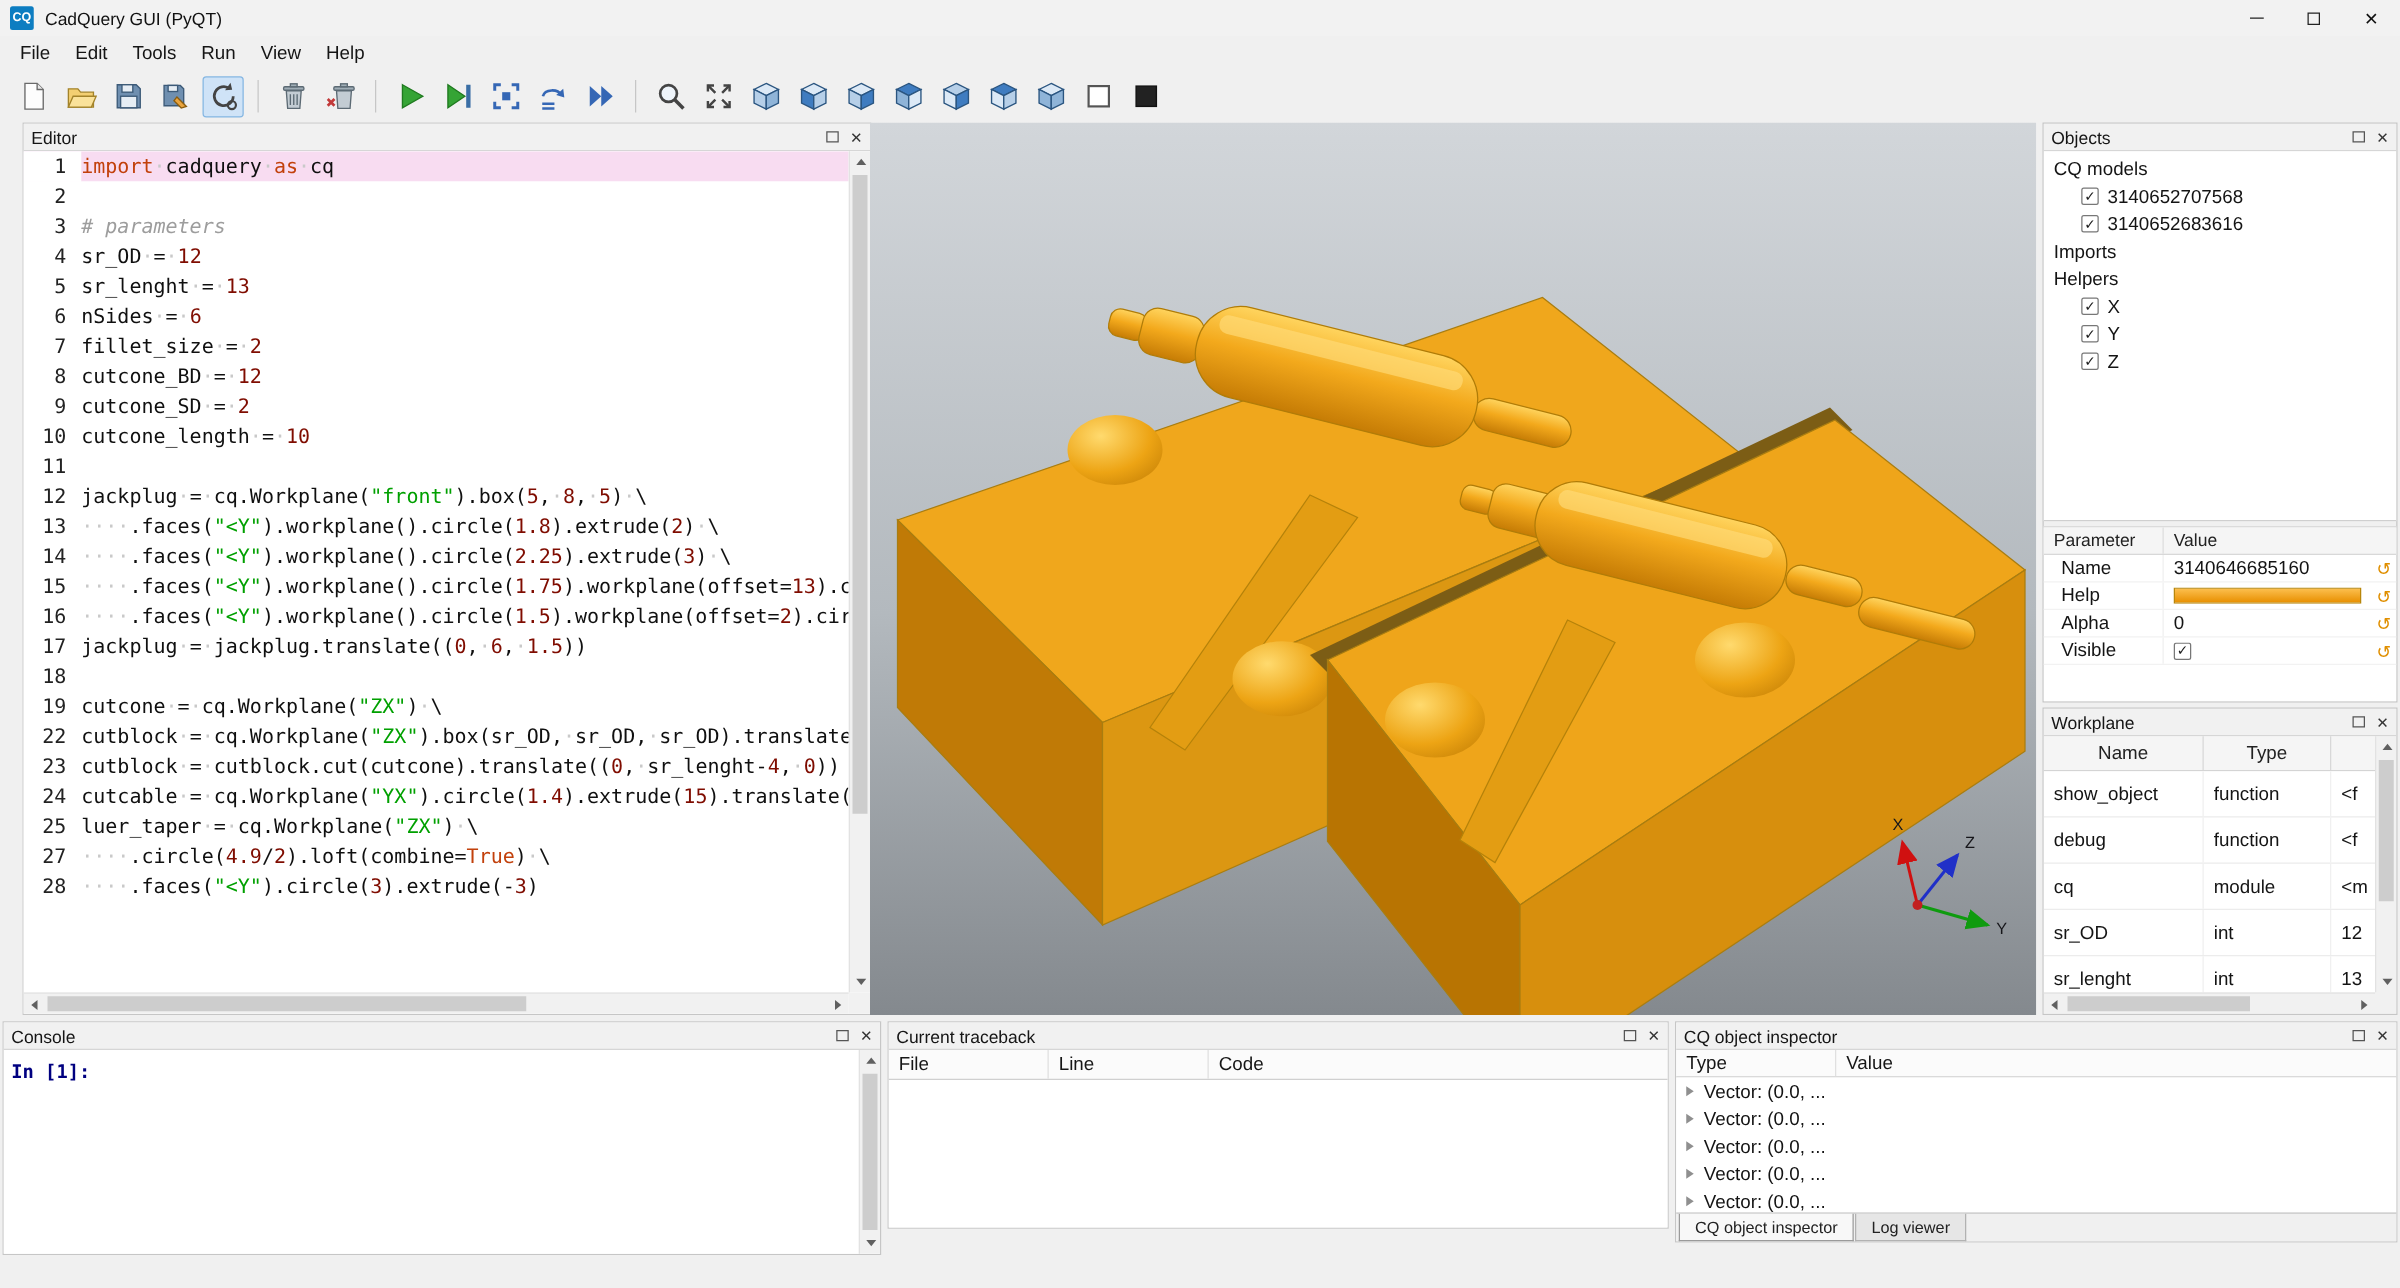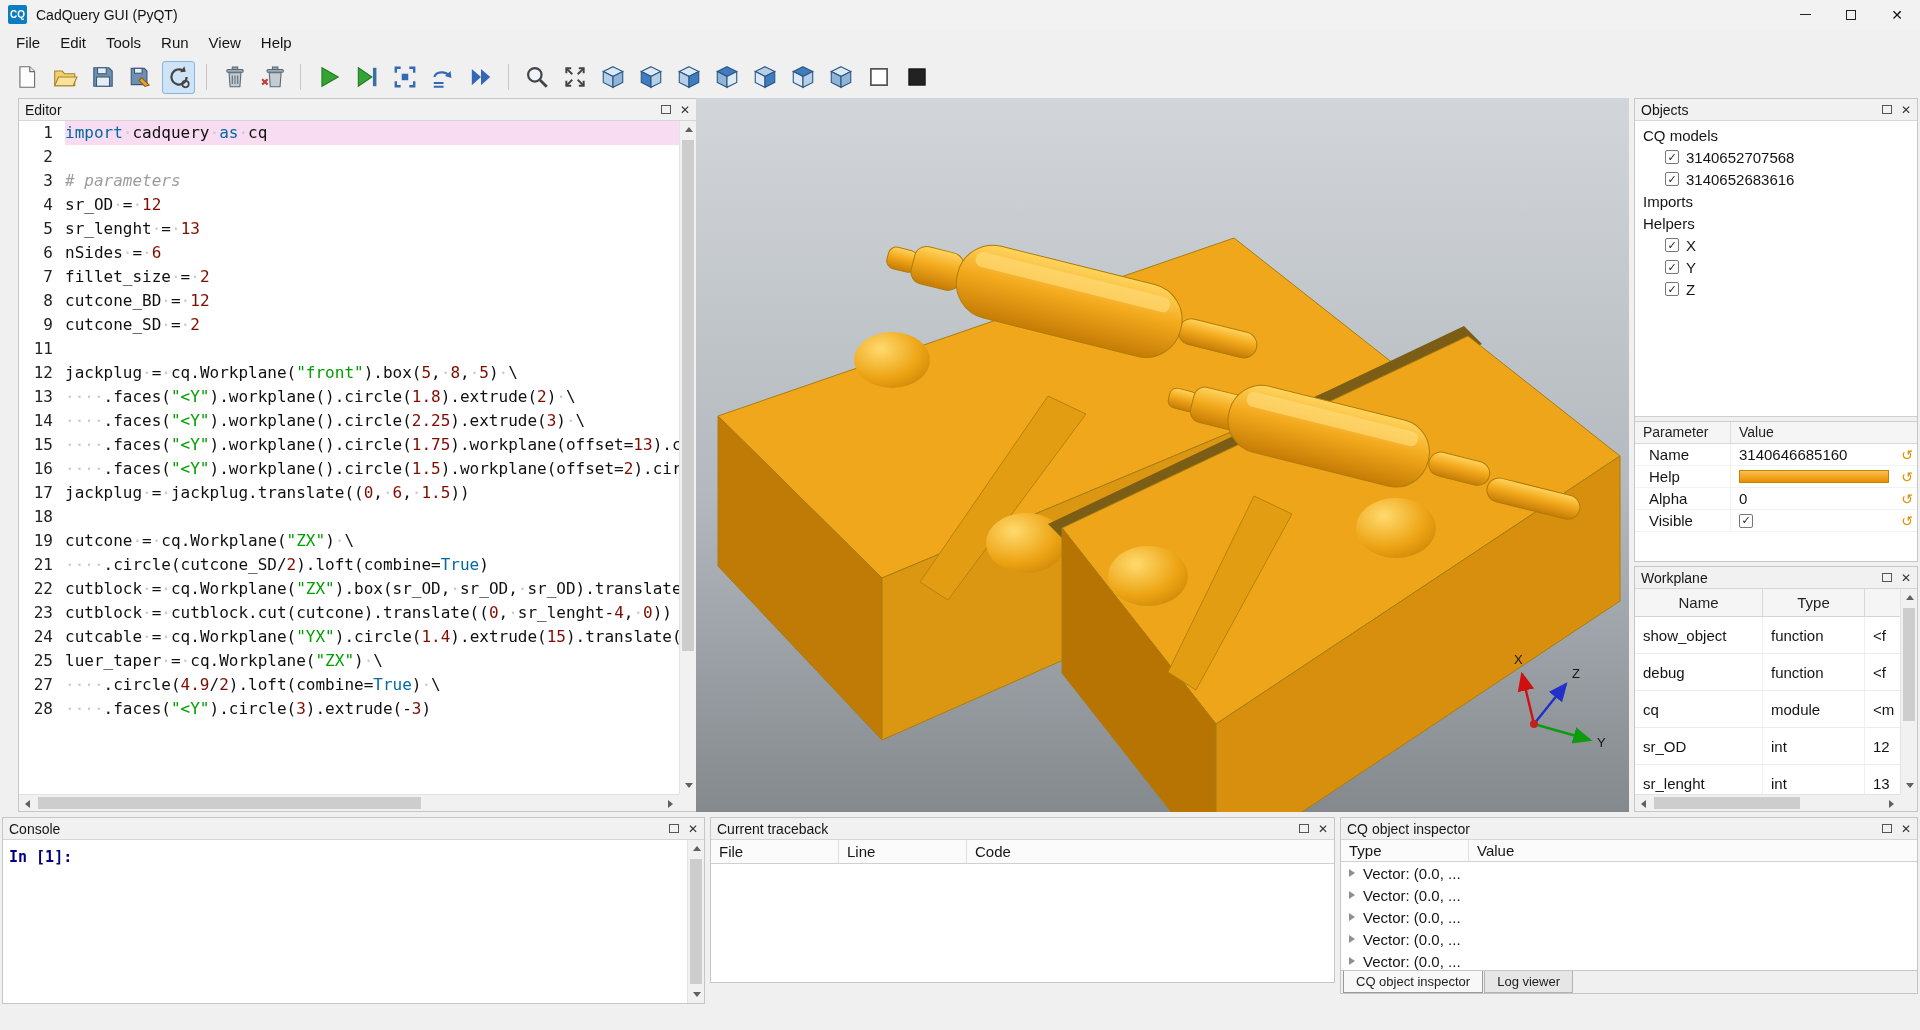--- a/index.html
+++ b/index.html
@@ -37,21 +37,21 @@
   .dk-close { font-size:12px; color:#333; line-height:1; }
   .pbody { position:absolute; left:0; right:0; top:22px; bottom:0; background:#fff; }
 
   
   .editor-panel { left:18px; top:98px; width:679px; height:714px; }
   .code-area { position:absolute; left:0; top:0; right:17px; bottom:17px; overflow:hidden; background:#fff; }
   .code-line { display:flex; height:24px; font-family:"DejaVu Sans Mono", monospace; font-size:16px; line-height:24px; white-space:pre; }
   .code-line.current { background:#f8dcf1; }
   .ln { flex:none; width:46px; padding-right:12px; text-align:right; color:#222; background:#fff; }
   .codetxt { flex:1; white-space:pre; }
-  .t-kw { color:#0369a1; } .t-num { color:#7f0c00; } .t-str { color:#00a000; }
+  .t-kw { color:#c2410c; } .t-num { color:#7f0c00; } .t-str { color:#00a000; }
   .t-cm { color:#9d9d9d; font-style:italic; } .t-ws { color:#c9c9c9; } .t-tx { color:#101010; }
 
   
   .sb { position:absolute; background:#f1f1f1; }
   .sb-v { top:0; bottom:17px; right:0; width:17px; border-left:1px solid #e2e2e2; }
   .sb-h { left:0; right:17px; bottom:0; height:17px; border-top:1px solid #e2e2e2; }
   .sb-btn { position:absolute; width:17px; height:17px; display:flex; align-items:center; justify-content:center; }
   .sb-thumb { position:absolute; background:#cdcdcd; }
   .sb-v .sb-thumb { left:2px; right:2px; }
   .sb-h .sb-thumb { top:2px; bottom:2px; }
@@ -358,30 +358,30 @@
       <div class="code-area">
           <div class="code-line current"><span class="ln">1</span><span class="codetxt"><span class="t-kw">import</span><span class="t-ws">·</span><span class="t-tx">cadquery</span><span class="t-ws">·</span><span class="t-kw">as</span><span class="t-ws">·</span><span class="t-tx">cq</span></span></div>
           <div class="code-line"><span class="ln">2</span><span class="codetxt"></span></div>
           <div class="code-line"><span class="ln">3</span><span class="codetxt"><span class="t-cm"># parameters</span></span></div>
           <div class="code-line"><span class="ln">4</span><span class="codetxt"><span class="t-tx">sr_OD</span><span class="t-ws">·</span><span class="t-tx">=</span><span class="t-ws">·</span><span class="t-num">12</span></span></div>
           <div class="code-line"><span class="ln">5</span><span class="codetxt"><span class="t-tx">sr_lenght</span><span class="t-ws">·</span><span class="t-tx">=</span><span class="t-ws">·</span><span class="t-num">13</span></span></div>
           <div class="code-line"><span class="ln">6</span><span class="codetxt"><span class="t-tx">nSides</span><span class="t-ws">·</span><span class="t-tx">=</span><span class="t-ws">·</span><span class="t-num">6</span></span></div>
           <div class="code-line"><span class="ln">7</span><span class="codetxt"><span class="t-tx">fillet_size</span><span class="t-ws">·</span><span class="t-tx">=</span><span class="t-ws">·</span><span class="t-num">2</span></span></div>
           <div class="code-line"><span class="ln">8</span><span class="codetxt"><span class="t-tx">cutcone_BD</span><span class="t-ws">·</span><span class="t-tx">=</span><span class="t-ws">·</span><span class="t-num">12</span></span></div>
           <div class="code-line"><span class="ln">9</span><span class="codetxt"><span class="t-tx">cutcone_SD</span><span class="t-ws">·</span><span class="t-tx">=</span><span class="t-ws">·</span><span class="t-num">2</span></span></div>
+          <div class="code-line"><span class="ln">10</span><span class="codetxt"><span class="t-tx">cutcone_length</span><span class="t-ws">·</span><span class="t-tx">=</span><span class="t-ws">·</span><span class="t-num">10</span></span></div>
           <div class="code-line"><span class="ln">11</span><span class="codetxt"></span></div>
           <div class="code-line"><span class="ln">12</span><span class="codetxt"><span class="t-tx">jackplug</span><span class="t-ws">·</span><span class="t-tx">=</span><span class="t-ws">·</span><span class="t-tx">cq.Workplane(</span><span class="t-str">"front"</span><span class="t-tx">).box(</span><span class="t-num">5</span><span class="t-tx">,</span><span class="t-ws">·</span><span class="t-num">8</span><span class="t-tx">,</span><span class="t-ws">·</span><span class="t-num">5</span><span class="t-tx">)</span><span class="t-ws">·</span><span class="t-tx">\</span></span></div>
           <div class="code-line"><span class="ln">13</span><span class="codetxt"><span class="t-ws">····</span><span class="t-tx">.faces(</span><span class="t-str">"&lt;Y"</span><span class="t-tx">).workplane().circle(</span><span class="t-num">1.8</span><span class="t-tx">).extrude(</span><span class="t-num">2</span><span class="t-tx">)</span><span class="t-ws">·</span><span class="t-tx">\</span></span></div>
           <div class="code-line"><span class="ln">14</span><span class="codetxt"><span class="t-ws">····</span><span class="t-tx">.faces(</span><span class="t-str">"&lt;Y"</span><span class="t-tx">).workplane().circle(</span><span class="t-num">2.25</span><span class="t-tx">).extrude(</span><span class="t-num">3</span><span class="t-tx">)</span><span class="t-ws">·</span><span class="t-tx">\</span></span></div>
           <div class="code-line"><span class="ln">15</span><span class="codetxt"><span class="t-ws">····</span><span class="t-tx">.faces(</span><span class="t-str">"&lt;Y"</span><span class="t-tx">).workplane().circle(</span><span class="t-num">1.75</span><span class="t-tx">).workplane(offset=</span><span class="t-num">13</span><span class="t-tx">).circl</span></span></div>
           <div class="code-line"><span class="ln">16</span><span class="codetxt"><span class="t-ws">····</span><span class="t-tx">.faces(</span><span class="t-str">"&lt;Y"</span><span class="t-tx">).workplane().circle(</span><span class="t-num">1.5</span><span class="t-tx">).workplane(offset=</span><span class="t-num">2</span><span class="t-tx">).circle(</span></span></div>
           <div class="code-line"><span class="ln">17</span><span class="codetxt"><span class="t-tx">jackplug</span><span class="t-ws">·</span><span class="t-tx">=</span><span class="t-ws">·</span><span class="t-tx">jackplug.translate((</span><span class="t-num">0</span><span class="t-tx">,</span><span class="t-ws">·</span><span class="t-num">6</span><span class="t-tx">,</span><span class="t-ws">·</span><span class="t-num">1.5</span><span class="t-tx">))</span></span></div>
           <div class="code-line"><span class="ln">18</span><span class="codetxt"></span></div>
           <div class="code-line"><span class="ln">19</span><span class="codetxt"><span class="t-tx">cutcone</span><span class="t-ws">·</span><span class="t-tx">=</span><span class="t-ws">·</span><span class="t-tx">cq.Workplane(</span><span class="t-str">"ZX"</span><span class="t-tx">)</span><span class="t-ws">·</span><span class="t-tx">\</span></span></div>
-          <div class="code-line"><span class="ln">21</span><span class="codetxt"><span class="t-ws">····</span><span class="t-tx">.circle(cutcone_SD/</span><span class="t-num">2</span><span class="t-tx">).loft(combine=</span><span class="t-kw">True</span><span class="t-tx">)</span></span></div>
           <div class="code-line"><span class="ln">22</span><span class="codetxt"><span class="t-tx">cutblock</span><span class="t-ws">·</span><span class="t-tx">=</span><span class="t-ws">·</span><span class="t-tx">cq.Workplane(</span><span class="t-str">"ZX"</span><span class="t-tx">).box(sr_OD,</span><span class="t-ws">·</span><span class="t-tx">sr_OD,</span><span class="t-ws">·</span><span class="t-tx">sr_OD).translate</span></span></div>
           <div class="code-line"><span class="ln">23</span><span class="codetxt"><span class="t-tx">cutblock</span><span class="t-ws">·</span><span class="t-tx">=</span><span class="t-ws">·</span><span class="t-tx">cutblock.cut(cutcone).translate((</span><span class="t-num">0</span><span class="t-tx">,</span><span class="t-ws">·</span><span class="t-tx">sr_lenght-</span><span class="t-num">4</span><span class="t-tx">,</span><span class="t-ws">·</span><span class="t-num">0</span><span class="t-tx">))</span></span></div>
           <div class="code-line"><span class="ln">24</span><span class="codetxt"><span class="t-tx">cutcable</span><span class="t-ws">·</span><span class="t-tx">=</span><span class="t-ws">·</span><span class="t-tx">cq.Workplane(</span><span class="t-str">"YX"</span><span class="t-tx">).circle(</span><span class="t-num">1.4</span><span class="t-tx">).extrude(</span><span class="t-num">15</span><span class="t-tx">).translate((</span></span></div>
           <div class="code-line"><span class="ln">25</span><span class="codetxt"><span class="t-tx">luer_taper</span><span class="t-ws">·</span><span class="t-tx">=</span><span class="t-ws">·</span><span class="t-tx">cq.Workplane(</span><span class="t-str">"ZX"</span><span class="t-tx">)</span><span class="t-ws">·</span><span class="t-tx">\</span></span></div>
           <div class="code-line"><span class="ln">27</span><span class="codetxt"><span class="t-ws">····</span><span class="t-tx">.circle(</span><span class="t-num">4.9</span><span class="t-tx">/</span><span class="t-num">2</span><span class="t-tx">).loft(combine=</span><span class="t-kw">True</span><span class="t-tx">)</span><span class="t-ws">·</span><span class="t-tx">\</span></span></div>
           <div class="code-line"><span class="ln">28</span><span class="codetxt"><span class="t-ws">····</span><span class="t-tx">.faces(</span><span class="t-str">"&lt;Y"</span><span class="t-tx">).circle(</span><span class="t-num">3</span><span class="t-tx">).extrude(-</span><span class="t-num">3</span><span class="t-tx">)</span></span></div>
         </div>
       <div class="sb sb-v">
         <div class="sb-btn" style="top:0">
             <span class="tri-up"></span>

